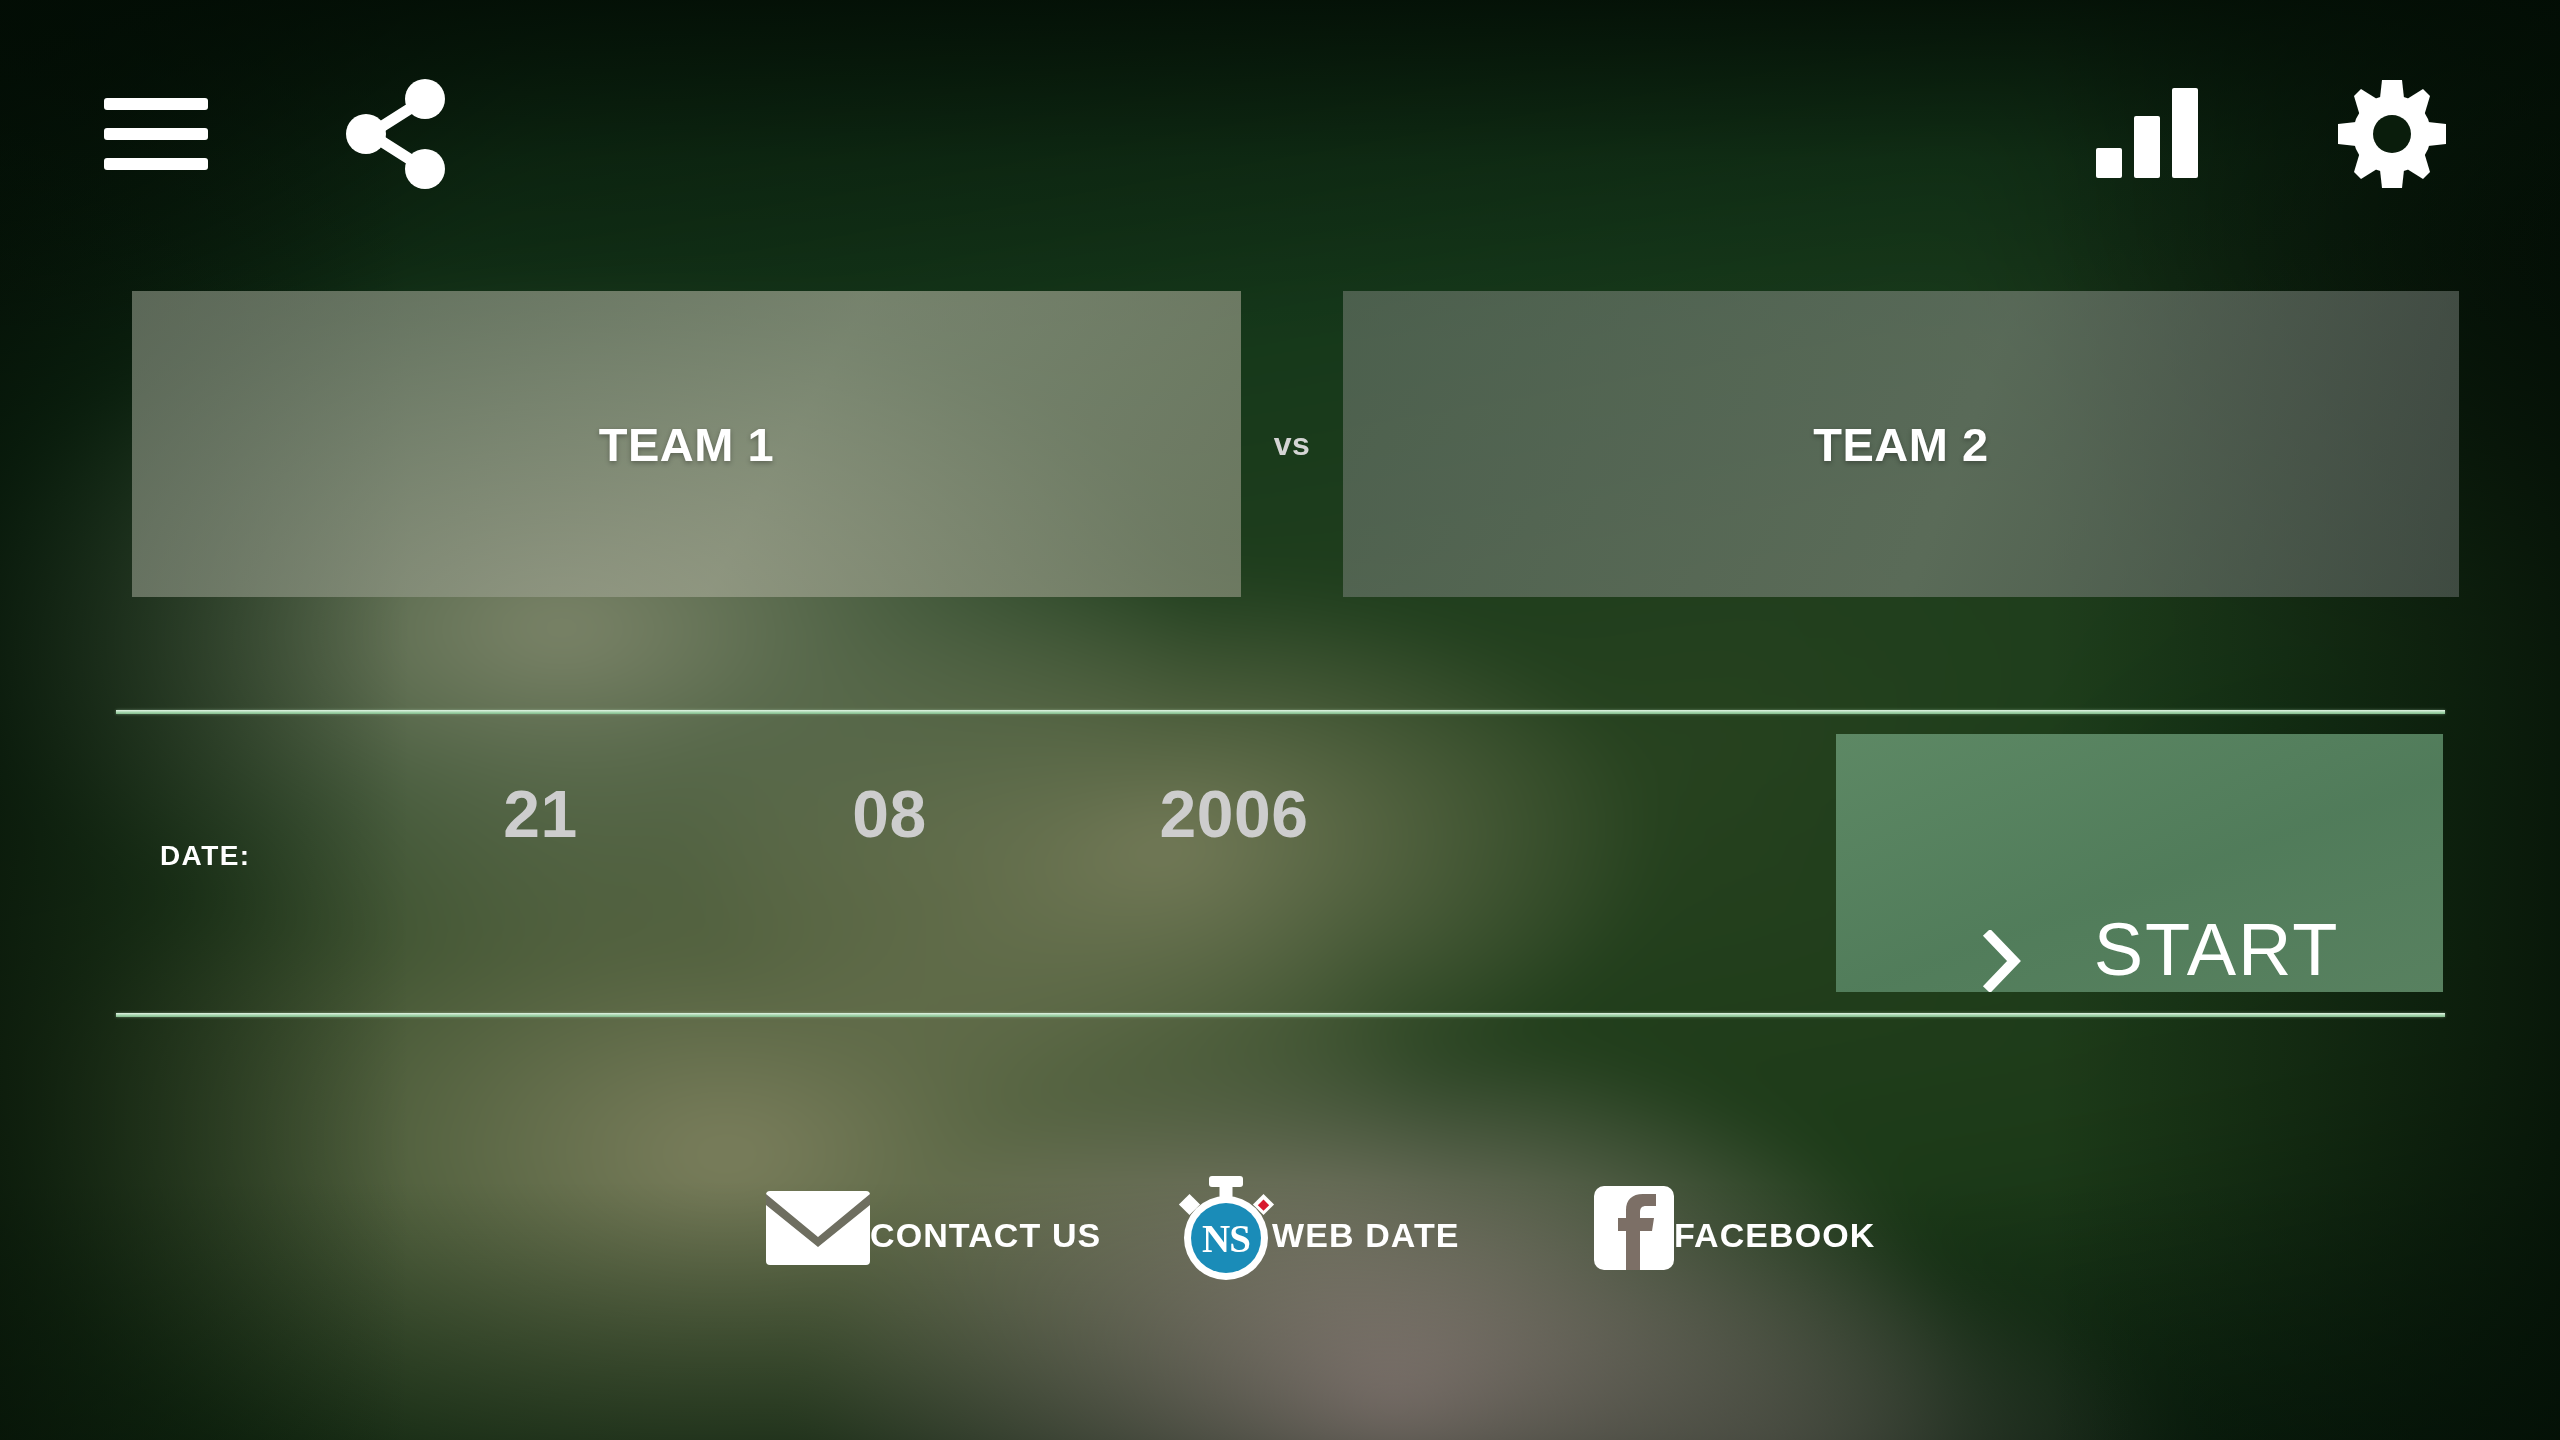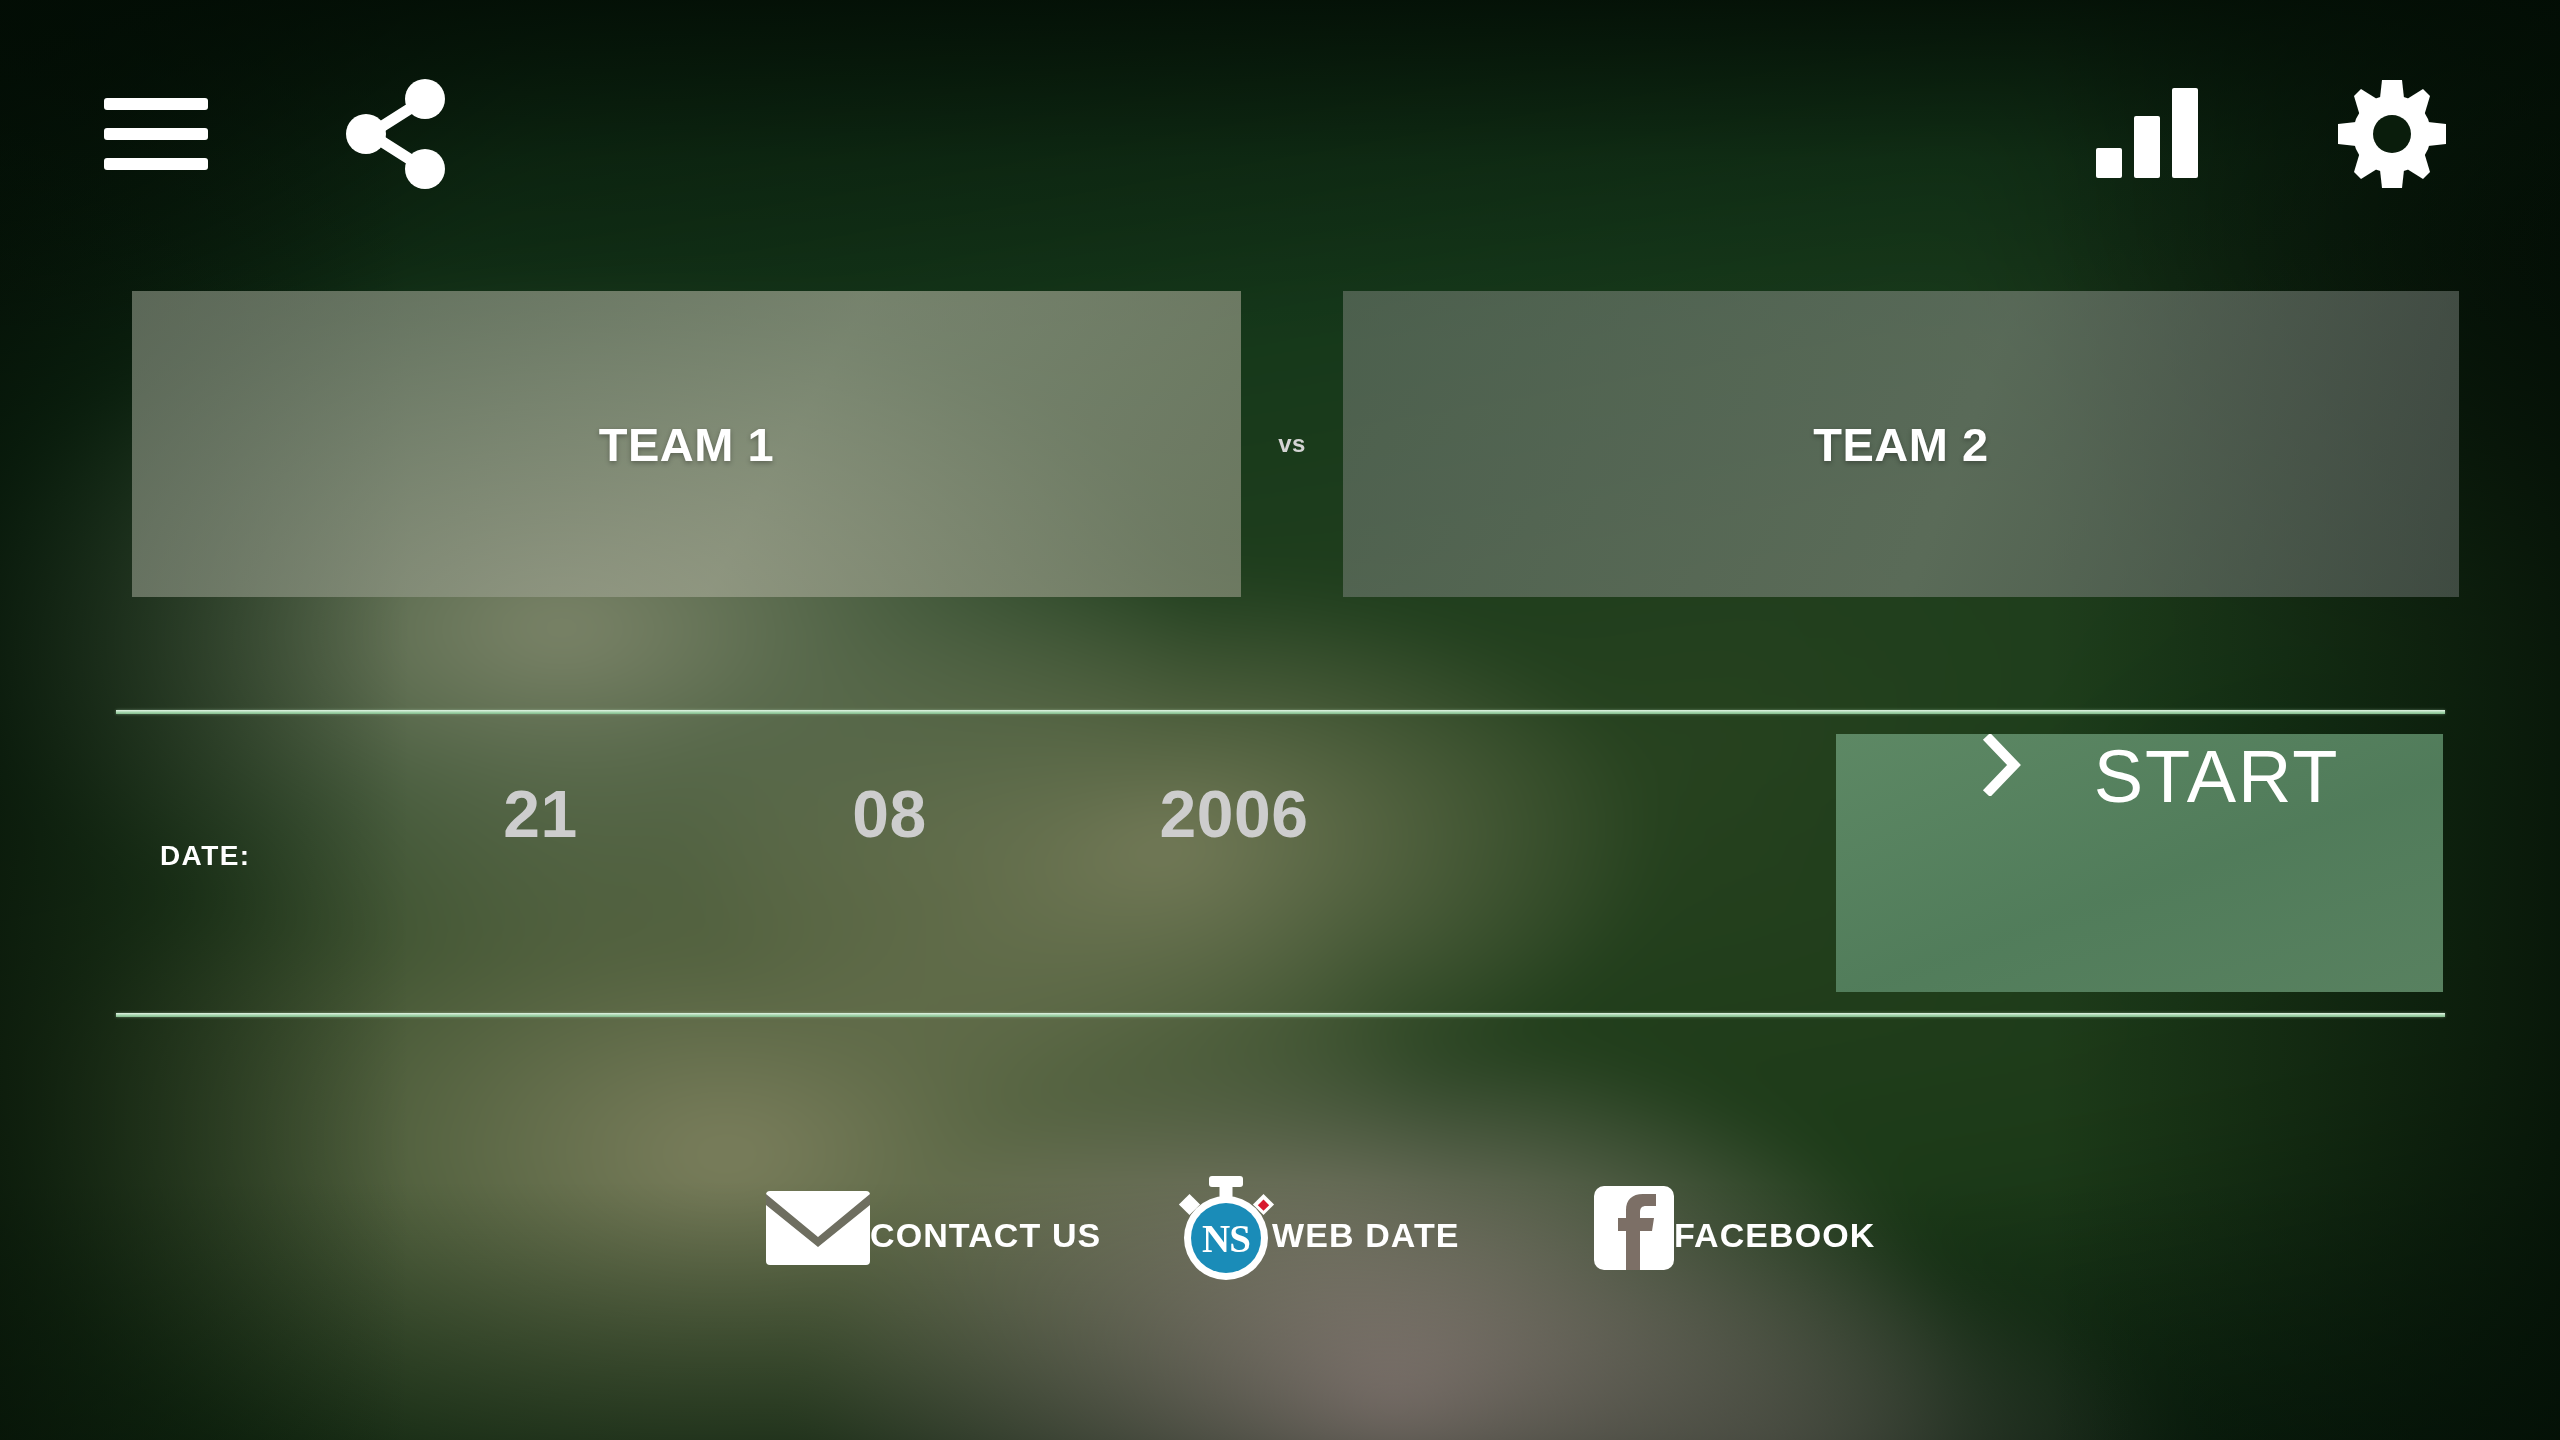--- a/index.html
+++ b/index.html
@@ -69,21 +69,21 @@
       linear-gradient(110deg, rgba(96,112,96,0.55) 0%, rgba(122,134,120,0.50) 55%, rgba(74,84,78,0.58) 100%),
       rgba(96,106,96,0.42);
   }
   .team-label {
     font-size:47px; font-weight:bold; color:#ffffff;
     letter-spacing:0.5px; text-shadow:0 2px 5px rgba(0,0,0,0.30);
   }
   .vs {
     position:absolute; left:1225px; top:0; width:102px; height:306px;
     display:flex; align-items:center; justify-content:center;
-    font-size:24px; font-weight:bold; color:#d4d4d4; letter-spacing:0.5px;
+    font-size:32px; font-weight:bold; color:#d4d4d4; letter-spacing:0.5px;
   }
 
   
   .rule {
     position:absolute; left:116px; width:2329px; height:4px;
     background:linear-gradient(to bottom, #e4f4e6 0%, #a6d6ae 55%, #82bb8c 100%);
     box-shadow:0 0 3px rgba(190,230,196,0.45);
   }
   .rule-top { top:710px; }
   .rule-bot { top:1013px; }
@@ -107,21 +107,21 @@
   .load-game {
     position:absolute; left:1525px; top:74px; width:180px;
     display:flex; flex-direction:column; align-items:center; cursor:pointer;
   }
   .folder { width:90px; height:76px; position:relative; }
   .load-lbl { margin-top:14px; font-size:26px; font-weight:bold; color:#fff; letter-spacing:1.3px; }
 
   .start-btn {
     position:absolute; left:1836px; top:20px; width:607px; height:258px;
     background:linear-gradient(160deg, rgba(96,140,104,0.95) 0%, rgba(84,128,94,0.95) 55%, rgba(92,134,100,0.95) 100%);
-    display:flex; align-items:flex-start; justify-content:center; gap:70px;
+    display:flex; align-items:flex-end; justify-content:center; gap:70px;
     cursor:pointer;
     padding-left:40px;
   }
   .start-chev { width:44px; height:62px; }
   .start-lbl {
     font-size:74px; font-weight:normal; color:#ffffff;
     letter-spacing:2px;
   }
 
   

